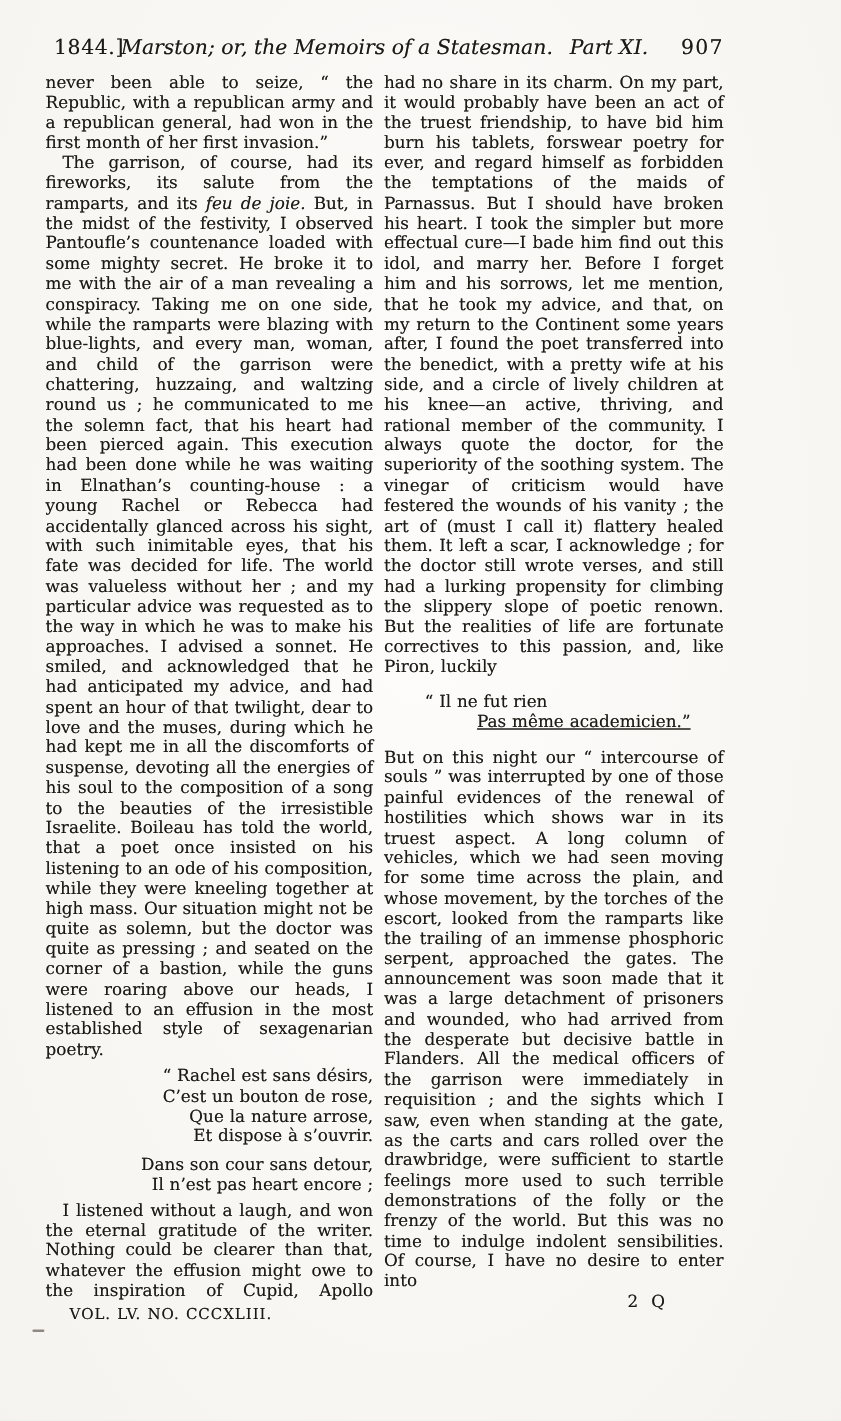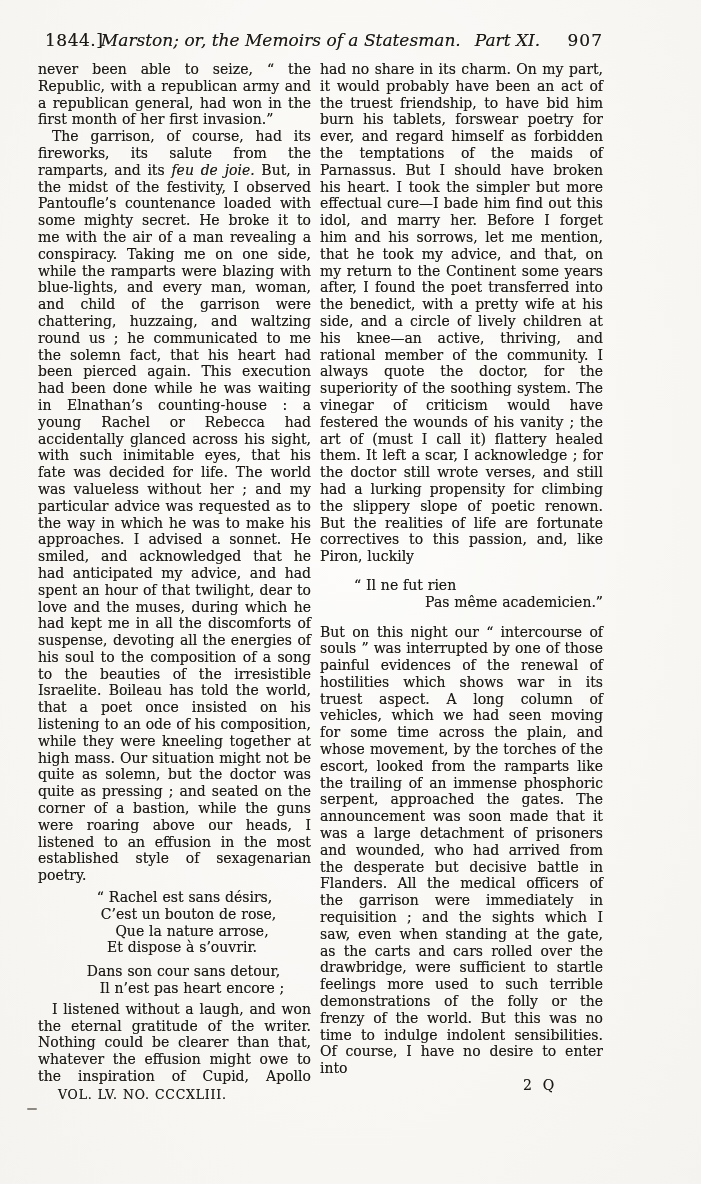--- a/index.html
+++ b/index.html
@@ -41,33 +41,33 @@
   .col-left  { width: 273px; margin-right: 9px; }
   .col-right { width: 283px; }
 
   p { margin: 0; }
   .indent { text-indent: 14px; }
   .stretch-last { text-align-last: justify; }
 
   
   .poem { margin: 5px 0 4px 0; }
   .stanza2 { margin-top: 7px; }
-  .pline { text-align: center; line-height: 16.8px; }
+  .pline { text-align: right; line-height: 16.8px; }
   .s1l0 { padding-left: 20px; }
   .s1l1 { padding-left: 28px; }
   .s1l2 { padding-left: 35px; }
   .s1l3 { padding-left: 15px; }
   .s2l0 { padding-left: 18px; }
   .s2l1 { padding-left: 35px; }
   .s2l2 { padding-left: 35px; }
   .s2l3 { padding-left: 18px; }
 
   .quote { margin: 12px 0 13px 0; }
   .q0 { padding-left: 34px; text-align: left; }
-  .q1 { padding-left: 50px; text-align: right; }
+  .q1 { padding-left: 50px; text-align: center; text-decoration: underline; }
 
   
   .volume-line {
     text-align: left;
     font-size: 12.5px;
     letter-spacing: 0.8px;
     margin: 2px 0 0 20px;
     white-space: nowrap;
   }
   .signature {

